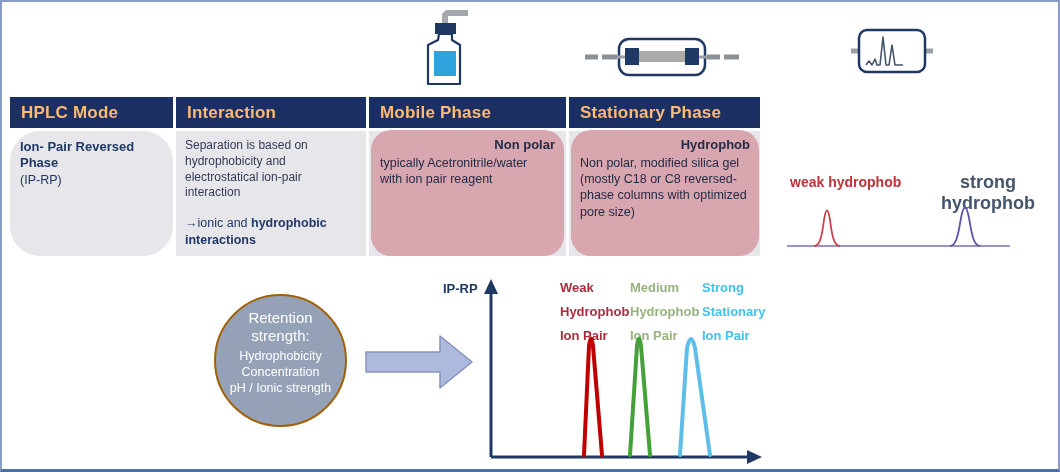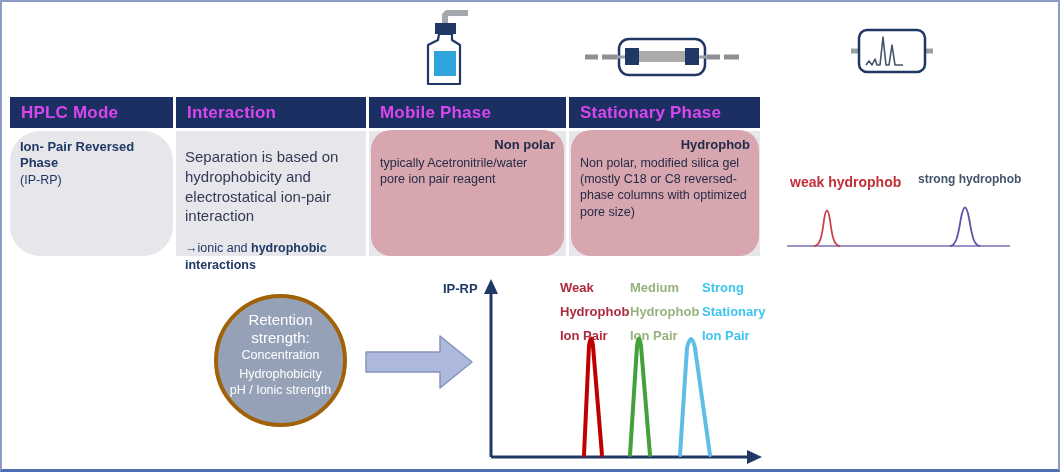--- a/index.html
+++ b/index.html
@@ -4,41 +4,41 @@
 <style>
   html,body{margin:0;padding:0;background:#fff;}
   #frame{
     position:relative; width:1060px; height:472px; box-sizing:border-box;
     background:#ffffff;
     border:2px solid #8A9CC6; border-bottom:3px solid #4E6CB0;
     font-family:"Liberation Sans", sans-serif;
     overflow:hidden;
   }
   .hcell{
-    position:absolute; top:95px; height:31px; background:#1B2F62; color:#d946ef;
+    position:absolute; top:95px; height:31px; background:#1B2F62; color:#fdba74;
     font-size:17px; font-weight:600; letter-spacing:.2px;
     display:flex; align-items:center; padding-left:11px; box-sizing:border-box;
   }
   .ccell{ position:absolute; top:129px; height:125px; background:#E7E7EB; box-sizing:border-box; }
   .preline{ white-space:pre-line; }
   .mode-name{ padding:8px 6px 0 10px; font-size:13px; font-weight:bold; color:#1F3864; line-height:1.25;}
   .mode-abbr{ padding:1px 6px 0 10px; font-size:12.5px; color:#1F3864;}
-  .inter-body{ padding:16px 6px 0 9px; font-size:15px; color:#323A55; line-height:1.32;}
+  .inter-body{ padding:7px 6px 0 9px; font-size:12px; color:#323A55; line-height:1.32;}
   .inter-arrow{ padding:14px 16px 0 9px; font-size:12.5px; color:#1F3864; line-height:1.32;}
   .inter-arrow b{ color:#1F3864; }
   .pinkbox{
     position:absolute; top:128px; height:126px; background:#D7A6AE; border-radius:20px;
     box-sizing:border-box; padding:7px 9px 0 9px; color:#242B47; font-size:12.5px; line-height:1.3;
   }
   .pinkbox .ptitle{ text-align:right; font-weight:bold; font-size:13px; margin-bottom:1px; }
   .lbl{ position:absolute; }
   .peak-lbl{ position:absolute; font-size:13px; line-height:24px; white-space:pre-line; font-weight:600;}
   .circle{
     position:absolute; left:212px; top:292px; width:133px; height:133px; border-radius:50%;
-    background:#94A1B7; border:4px solid #a16207; box-sizing:border-box;
+    background:#94A1B7; border:2px solid #a16207; box-sizing:border-box;
     color:#ffffff; text-align:center; padding-top:13px;
   }
   .circle .big{ font-size:15px; line-height:18px; }
   .circle .small{ font-size:12.5px; line-height:16px; }
   svg{ position:absolute; overflow:visible; }
 </style>
 </head>
 <body>
 
 <div id="frame">
@@ -94,45 +94,45 @@
 interaction</div>
     <div class="inter-arrow"><span>→ionic and </span><b>hydrophobic interactions</b></div>
   </div>
 
   <div class="ccell" style="left:367px; width:197px;"></div>
   <div class="ccell" style="left:567px; width:191px;"></div>
 
   <div class="pinkbox" style="left:369px; width:193px;">
     <div class="ptitle">Non polar</div>
     <div class="preline">typically Acetronitrile/water
-pore ion pair reagent</div>
+with ion pair reagent</div>
   </div>
 
   <div class="pinkbox" style="left:569px; width:188px;">
     <div class="ptitle">Hydrophob</div>
     <div class="preline">Non polar, modified silica gel
 (mostly C18 or C8 reversed-
 phase columns with optimized
 pore size)</div>
   </div>
 
   <div class="lbl" style="left:788px; top:172px; font-size:14px; color:#C13038; font-weight:600;">weak hydrophob</div>
-  <div class="lbl" style="left:916px; top:170px; font-size:12px; color:#44546A; font-weight:600;text-align:center;">strong hydrophob</div>
+  <div class="lbl" style="left:916px; top:170px; font-size:18px; color:#44546A; font-weight:600;text-align:center;">strong hydrophob</div>
 
   <svg style="left:780px; top:190px;" width="235" height="60" viewBox="0 0 235 60">
     <line x1="5" y1="54" x2="228" y2="54" stroke="#7A6FB4" stroke-width="1.6"></line>
     <path d="M32,54 C38,54 40,44 42,28 Q45,9 48,28 C50,44 52,54 58,54" fill="none" stroke="#C8414B" stroke-width="1.8"></path>
     <path d="M168,54 C174,54 176,44 179,26 Q183,5 187,26 C190,44 192,54 198,54" fill="none" stroke="#5E55A8" stroke-width="1.8"></path>
   </svg>
 
   <div class="circle">
     <div class="big">Retention</div>
     <div class="big">strength:</div>
+    <div class="small" style="margin-top:3px;">Hydrophobicity</div>
     <div class="small">Concentration</div>
-    <div class="small" style="margin-top:3px;">Hydrophobicity</div>
     <div class="small">pH / Ionic strength</div>
   </div>
 
   <svg style="left:358px; top:328px;" width="118" height="64" viewBox="0 0 118 64">
     <polygon points="6,22 80,22 80,6 112,32 80,58 80,42 6,42" fill="#AEB9DE" stroke="#8893BC" stroke-width="1.5" stroke-linejoin="round"></polygon>
   </svg>
 
   <div class="lbl" style="left:441px; top:279px; font-size:13px; font-weight:bold; color:#1F3864;">IP-RP</div>
 
   <div class="peak-lbl" style="left:558px; top:274px; color:#AE2A3C;">Weak

